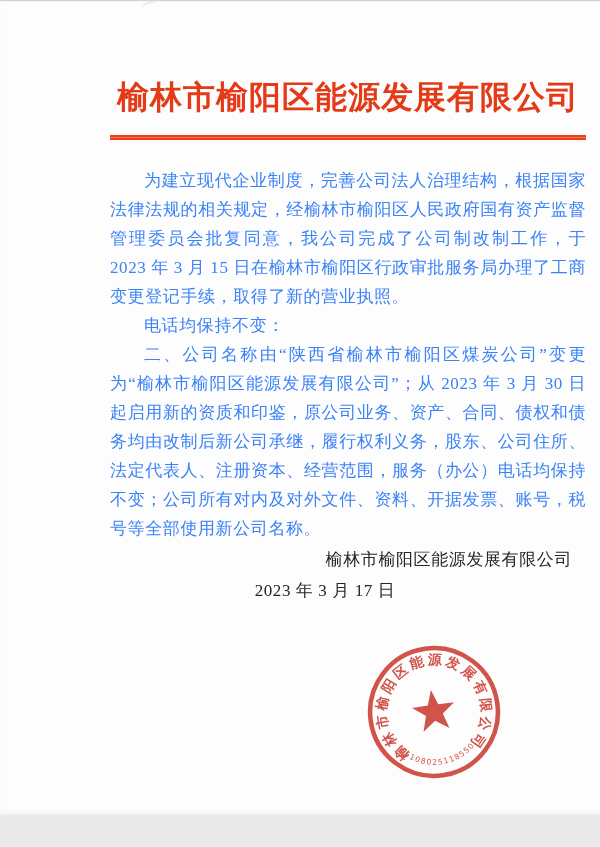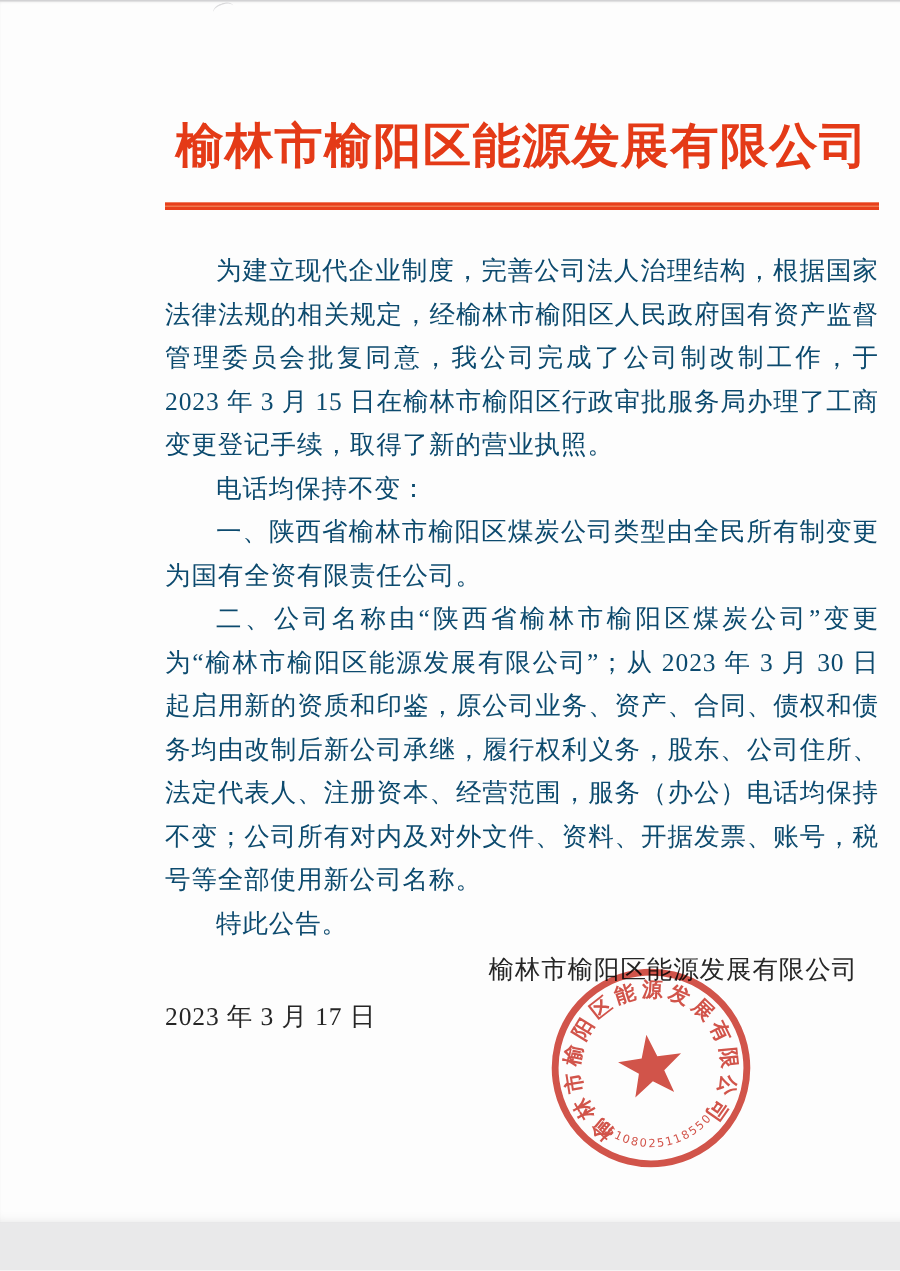--- a/index.html
+++ b/index.html
@@ -52,34 +52,34 @@
   }
   .body-text { margin-top: 26px; }
   .body-text p {
     margin: 0;
     font-size: 17px;
     line-height: 29px;
     letter-spacing: 0.6px;
     text-align: justify;
     text-justify: inter-ideograph;
     text-indent: 2em;
-    color: #0c4a6e;
+    color: #3b82f6;
   }
   .sig-company {
     margin-top: 1px;
     font-size: 17px; line-height: 31px;
     letter-spacing: 0.6px;
     text-align: right;
     padding-right: 14px;
     white-space: nowrap;
   }
   .sig-date {
     font-size: 17px; line-height: 31px;
     letter-spacing: 0.6px;
-    text-align: left;
+    text-align: center;
     padding-right: 46px;
     white-space: nowrap;
   }
   .seal {
     position: absolute;
     left: 363px; top: 641px;
     width: 142px; height: 142px;
     mix-blend-mode: multiply;
     opacity: 0.92;
     pointer-events: none;
@@ -107,23 +107,21 @@
 
   <div class="content">
     <h1 class="letterhead">榆林市榆阳区能源发展有限公司</h1>
 
     <div class="divider"></div>
 
 
     <div class="body-text">
       <p>为建立现代企业制度，完善公司法人治理结构，根据国家法律法规的相关规定，经榆林市榆阳区人民政府国有资产监督管理委员会批复同意，我公司完成了公司制改制工作，于 2023 年 3 月 15 日在榆林市榆阳区行政审批服务局办理了工商变更登记手续，取得了新的营业执照。</p>
       <p>电话均保持不变：</p>
-      <p>一、陕西省榆林市榆阳区煤炭公司类型由全民所有制变更为国有全资有限责任公司。</p>
       <p>二、公司名称由“陕西省榆林市榆阳区煤炭公司”变更为“榆林市榆阳区能源发展有限公司”；从 2023 年 3 月 30 日起启用新的资质和印鉴，原公司业务、资产、合同、债权和债务均由改制后新公司承继，履行权利义务，股东、公司住所、法定代表人、注册资本、经营范围，服务（办公）电话均保持不变；公司所有对内及对外文件、资料、开据发票、账号，税号等全部使用新公司名称。</p>
-      <p>特此公告。</p>
 
       <div class="sig-company">榆林市榆阳区能源发展有限公司</div>
       <div class="sig-date">2023 年 3 月 17 日</div>
     </div>
   </div>
 
   <svg class="seal" viewBox="0 0 140 140" aria-hidden="true">
     <g transform="rotate(-8 70 70)">
       <circle cx="70" cy="70" r="63" fill="none" stroke="#d0453a" stroke-width="4.5"></circle>
       <defs>

